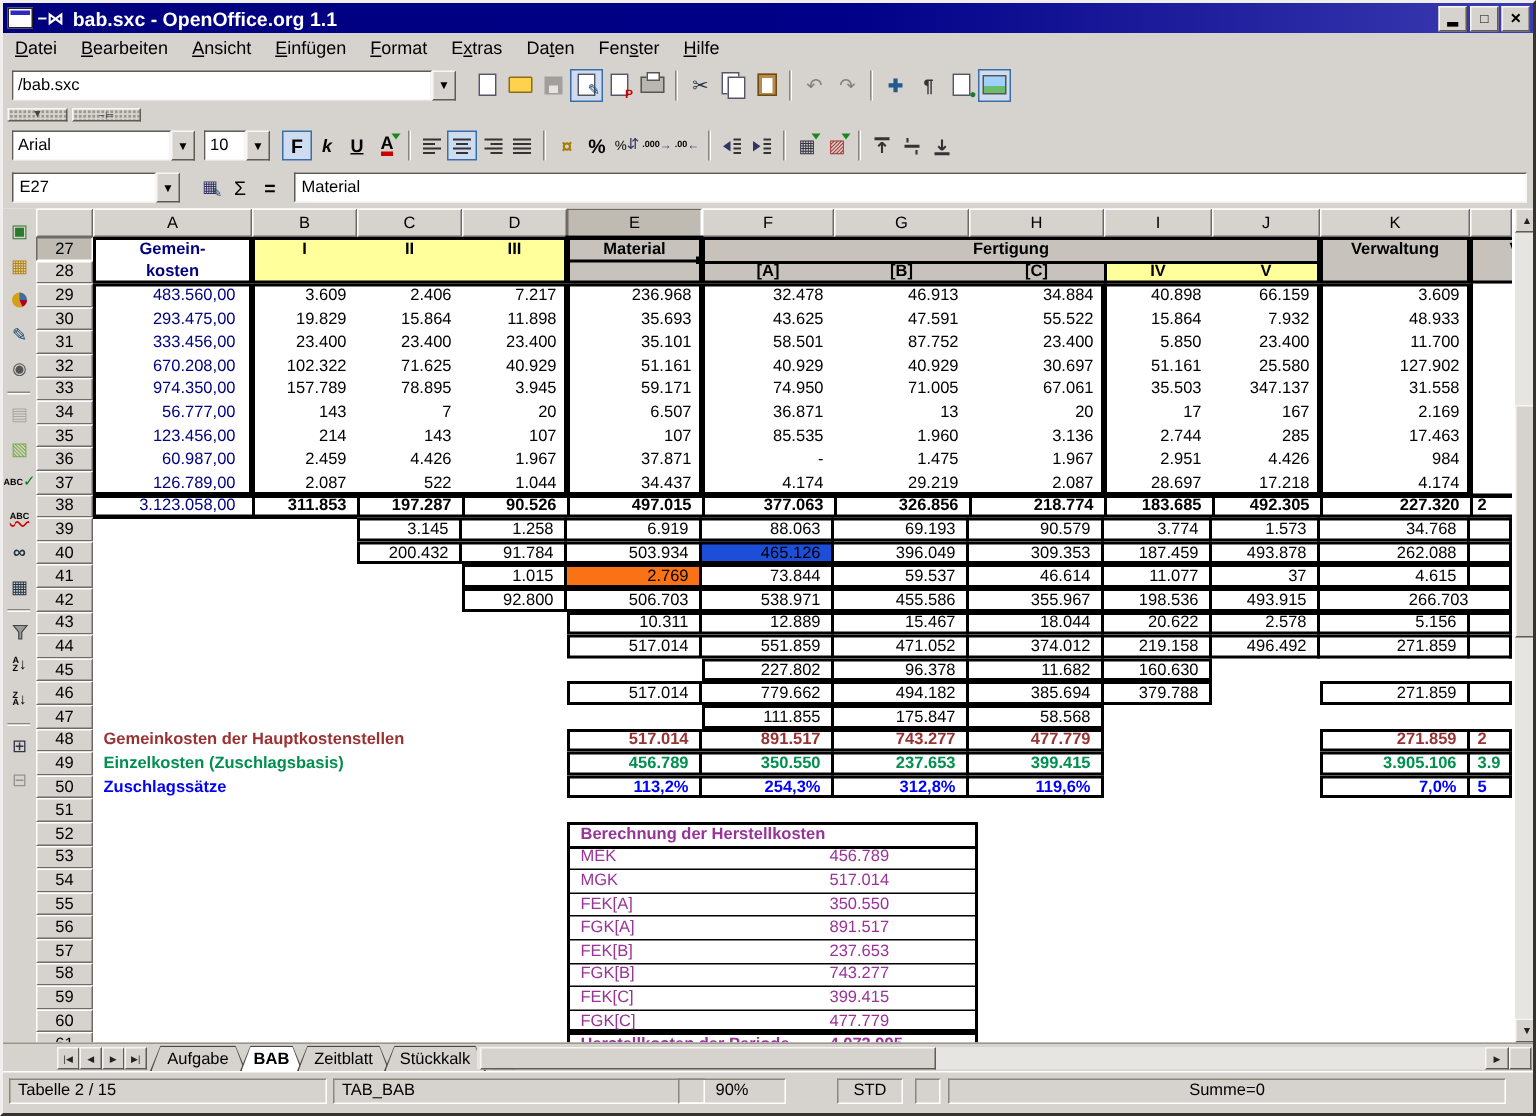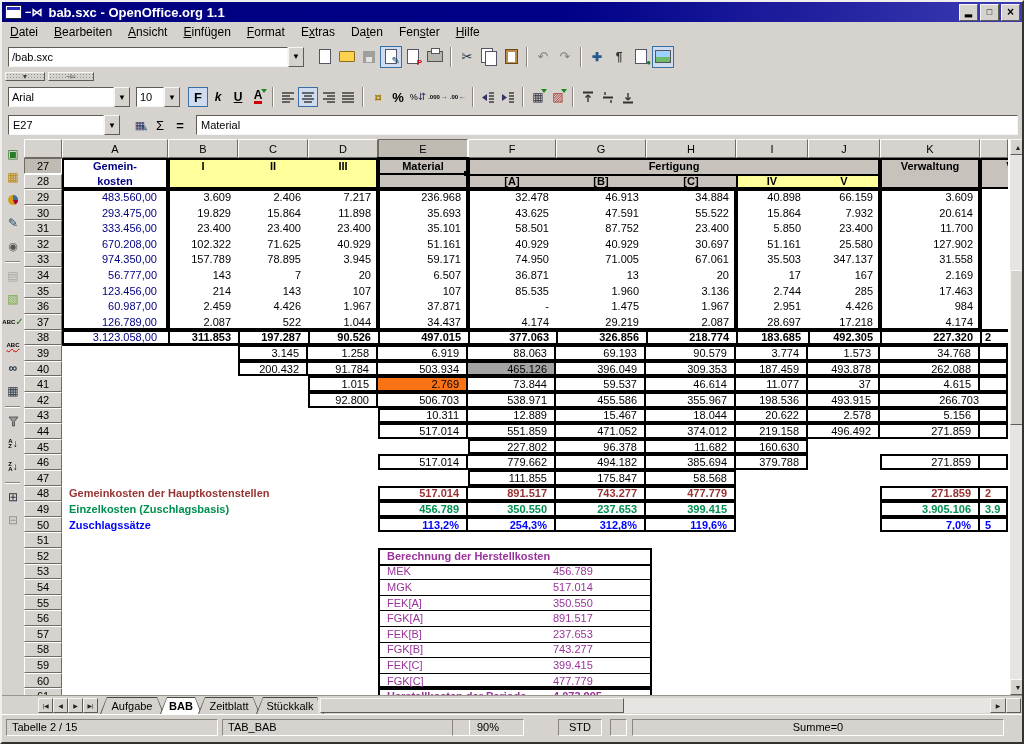--- a/index.html
+++ b/index.html
@@ -624,21 +624,21 @@
       <div class="cell" style="position: absolute; left: 38px; top: 65.8px; width: 106px; height: 15.6px; color: rgb(0, 0, 128); padding-right: 11px;">293.475,00</div>
       <div class="cell" style="position: absolute; left: 144px; top: 65.8px; width: 70px; height: 15.6px;">19.829</div>
       <div class="cell" style="position: absolute; left: 214px; top: 65.8px; width: 70px; height: 15.6px;">15.864</div>
       <div class="cell" style="position: absolute; left: 284px; top: 65.8px; width: 70px; height: 15.6px;">11.898</div>
       <div class="cell" style="position: absolute; left: 354px; top: 65.8px; width: 90px; height: 15.6px;">35.693</div>
       <div class="cell" style="position: absolute; left: 444px; top: 65.8px; width: 88px; height: 15.6px;">43.625</div>
       <div class="cell" style="position: absolute; left: 532px; top: 65.8px; width: 90px; height: 15.6px;">47.591</div>
       <div class="cell" style="position: absolute; left: 622px; top: 65.8px; width: 90px; height: 15.6px;">55.522</div>
       <div class="cell" style="position: absolute; left: 712px; top: 65.8px; width: 72px; height: 15.6px;">15.864</div>
       <div class="cell" style="position: absolute; left: 784px; top: 65.8px; width: 72px; height: 15.6px;">7.932</div>
-      <div class="cell" style="position: absolute; left: 856px; top: 65.8px; width: 100px; height: 15.6px;">20.614</div>
+      <div class="cell" style="position: absolute; left: 856px; top: 65.8px; width: 100px; height: 15.6px;">48.933</div>
       <div class="cell" style="position: absolute; left: 38px; top: 81.4px; width: 106px; height: 15.6px; color: rgb(0, 0, 128); padding-right: 11px;">333.456,00</div>
       <div class="cell" style="position: absolute; left: 144px; top: 81.4px; width: 70px; height: 15.6px;">23.400</div>
       <div class="cell" style="position: absolute; left: 214px; top: 81.4px; width: 70px; height: 15.6px;">23.400</div>
       <div class="cell" style="position: absolute; left: 284px; top: 81.4px; width: 70px; height: 15.6px;">23.400</div>
       <div class="cell" style="position: absolute; left: 354px; top: 81.4px; width: 90px; height: 15.6px;">35.101</div>
       <div class="cell" style="position: absolute; left: 444px; top: 81.4px; width: 88px; height: 15.6px;">58.501</div>
       <div class="cell" style="position: absolute; left: 532px; top: 81.4px; width: 90px; height: 15.6px;">87.752</div>
       <div class="cell" style="position: absolute; left: 622px; top: 81.4px; width: 90px; height: 15.6px;">23.400</div>
       <div class="cell" style="position: absolute; left: 712px; top: 81.4px; width: 72px; height: 15.6px;">5.850</div>
       <div class="cell" style="position: absolute; left: 784px; top: 81.4px; width: 72px; height: 15.6px;">23.400</div>
@@ -727,21 +727,21 @@
       <div class="cell" style="position: absolute; left: 444px; top: 206.2px; width: 88px; height: 15.6px; background: rgb(255, 255, 255); border-top: 2px solid rgb(0, 0, 0); border-bottom: 2px solid rgb(0, 0, 0); border-right: 2px solid rgb(0, 0, 0);">88.063</div>
       <div class="cell" style="position: absolute; left: 532px; top: 206.2px; width: 90px; height: 15.6px; background: rgb(255, 255, 255); border-top: 2px solid rgb(0, 0, 0); border-bottom: 2px solid rgb(0, 0, 0); border-right: 2px solid rgb(0, 0, 0);">69.193</div>
       <div class="cell" style="position: absolute; left: 622px; top: 206.2px; width: 90px; height: 15.6px; background: rgb(255, 255, 255); border-top: 2px solid rgb(0, 0, 0); border-bottom: 2px solid rgb(0, 0, 0); border-right: 2px solid rgb(0, 0, 0);">90.579</div>
       <div class="cell" style="position: absolute; left: 712px; top: 206.2px; width: 72px; height: 15.6px; background: rgb(255, 255, 255); border-top: 2px solid rgb(0, 0, 0); border-bottom: 2px solid rgb(0, 0, 0); border-right: 2px solid rgb(0, 0, 0);">3.774</div>
       <div class="cell" style="position: absolute; left: 784px; top: 206.2px; width: 72px; height: 15.6px; background: rgb(255, 255, 255); border-top: 2px solid rgb(0, 0, 0); border-bottom: 2px solid rgb(0, 0, 0); border-right: 2px solid rgb(0, 0, 0);">1.573</div>
       <div class="cell" style="position: absolute; left: 856px; top: 206.2px; width: 100px; height: 15.6px; background: rgb(255, 255, 255); border-top: 2px solid rgb(0, 0, 0); border-bottom: 2px solid rgb(0, 0, 0); border-right: 2px solid rgb(0, 0, 0);">34.768</div>
       <div class="cell left" style="position: absolute; left: 956px; top: 206.2px; width: 28px; height: 15.6px; background: rgb(255, 255, 255); border-top: 2px solid rgb(0, 0, 0); border-bottom: 2px solid rgb(0, 0, 0); border-right: 2px solid rgb(0, 0, 0);"></div>
       <div class="cell" style="position: absolute; left: 214px; top: 221.8px; width: 70px; height: 15.6px; background: rgb(255, 255, 255); border-width: 2px; border-style: solid; border-color: rgb(0, 0, 0);">200.432</div>
       <div class="cell" style="position: absolute; left: 284px; top: 221.8px; width: 70px; height: 15.6px; background: rgb(255, 255, 255); border-top: 2px solid rgb(0, 0, 0); border-bottom: 2px solid rgb(0, 0, 0); border-right: 2px solid rgb(0, 0, 0);">91.784</div>
       <div class="cell" style="position: absolute; left: 354px; top: 221.8px; width: 90px; height: 15.6px; background: rgb(255, 255, 255); border-top: 2px solid rgb(0, 0, 0); border-bottom: 2px solid rgb(0, 0, 0); border-right: 2px solid rgb(0, 0, 0);">503.934</div>
-      <div class="cell" style="position: absolute; left: 444px; top: 221.8px; width: 88px; height: 15.6px; background: #a3a3a3; border-top: 2px solid rgb(0, 0, 0); border-bottom: 2px solid rgb(0, 0, 0); border-right: 2px solid rgb(0, 0, 0);">465.126</div>
+      <div class="cell" style="position: absolute; left: 444px; top: 221.8px; width: 88px; height: 15.6px; background: #1d4ed8; border-top: 2px solid rgb(0, 0, 0); border-bottom: 2px solid rgb(0, 0, 0); border-right: 2px solid rgb(0, 0, 0);">465.126</div>
       <div class="cell" style="position: absolute; left: 532px; top: 221.8px; width: 90px; height: 15.6px; background: rgb(255, 255, 255); border-top: 2px solid rgb(0, 0, 0); border-bottom: 2px solid rgb(0, 0, 0); border-right: 2px solid rgb(0, 0, 0);">396.049</div>
       <div class="cell" style="position: absolute; left: 622px; top: 221.8px; width: 90px; height: 15.6px; background: rgb(255, 255, 255); border-top: 2px solid rgb(0, 0, 0); border-bottom: 2px solid rgb(0, 0, 0); border-right: 2px solid rgb(0, 0, 0);">309.353</div>
       <div class="cell" style="position: absolute; left: 712px; top: 221.8px; width: 72px; height: 15.6px; background: rgb(255, 255, 255); border-top: 2px solid rgb(0, 0, 0); border-bottom: 2px solid rgb(0, 0, 0); border-right: 2px solid rgb(0, 0, 0);">187.459</div>
       <div class="cell" style="position: absolute; left: 784px; top: 221.8px; width: 72px; height: 15.6px; background: rgb(255, 255, 255); border-top: 2px solid rgb(0, 0, 0); border-bottom: 2px solid rgb(0, 0, 0); border-right: 2px solid rgb(0, 0, 0);">493.878</div>
       <div class="cell" style="position: absolute; left: 856px; top: 221.8px; width: 100px; height: 15.6px; background: rgb(255, 255, 255); border-top: 2px solid rgb(0, 0, 0); border-bottom: 2px solid rgb(0, 0, 0); border-right: 2px solid rgb(0, 0, 0);">262.088</div>
       <div class="cell left" style="position: absolute; left: 956px; top: 221.8px; width: 28px; height: 15.6px; background: rgb(255, 255, 255); border-top: 2px solid rgb(0, 0, 0); border-bottom: 2px solid rgb(0, 0, 0); border-right: 2px solid rgb(0, 0, 0);"></div>
       <div class="cell" style="position: absolute; left: 284px; top: 237.4px; width: 70px; height: 15.6px; background: rgb(255, 255, 255); border-width: 2px; border-style: solid; border-color: rgb(0, 0, 0);">1.015</div>
       <div class="cell" style="position: absolute; left: 354px; top: 237.4px; width: 90px; height: 15.6px; background: #f97316; border-top: 2px solid rgb(0, 0, 0); border-bottom: 2px solid rgb(0, 0, 0); border-right: 2px solid rgb(0, 0, 0);">2.769</div>
       <div class="cell" style="position: absolute; left: 444px; top: 237.4px; width: 88px; height: 15.6px; background: rgb(255, 255, 255); border-top: 2px solid rgb(0, 0, 0); border-bottom: 2px solid rgb(0, 0, 0); border-right: 2px solid rgb(0, 0, 0);">73.844</div>
       <div class="cell" style="position: absolute; left: 532px; top: 237.4px; width: 90px; height: 15.6px; background: rgb(255, 255, 255); border-top: 2px solid rgb(0, 0, 0); border-bottom: 2px solid rgb(0, 0, 0); border-right: 2px solid rgb(0, 0, 0);">59.537</div>

